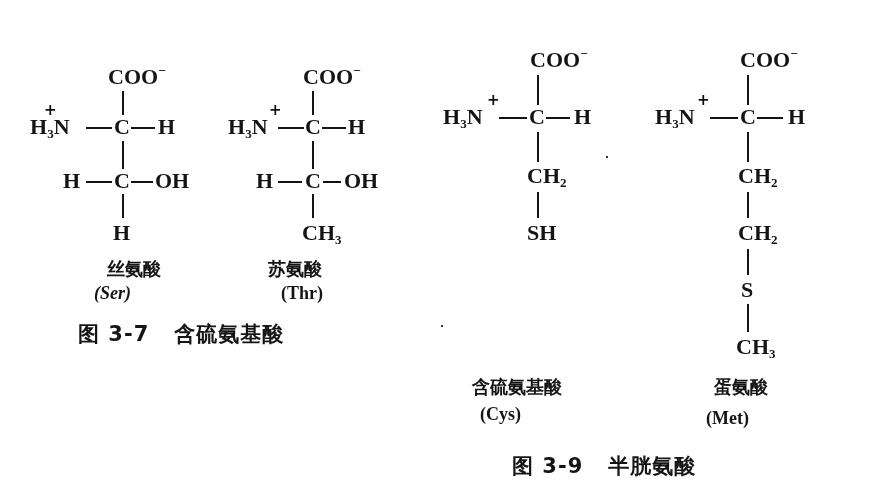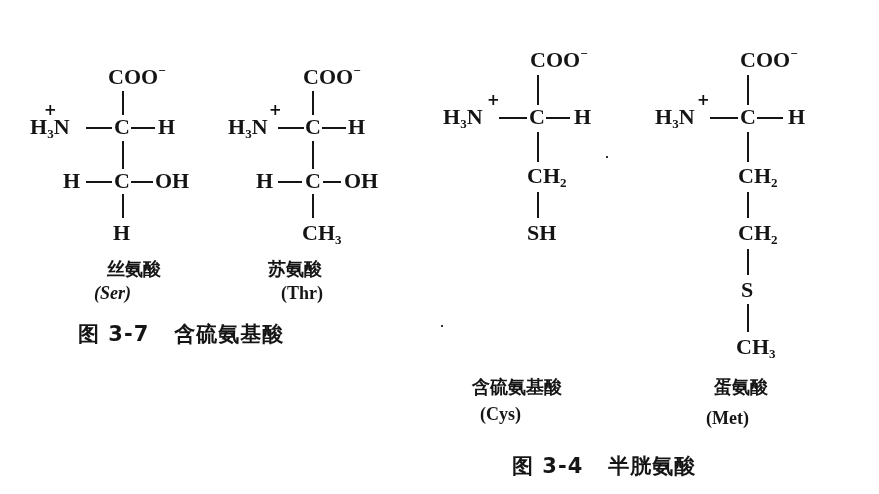--- a/index.html
+++ b/index.html
@@ -118,15 +118,15 @@
     <div class="t" style="left:738px;top:222px;"><span>CH</span><sub>2</sub></div>
     <div class="vb" style="left:747px;top:249px;height:26px;"></div>
     <div class="t" style="left:741px;top:279px;">S</div>
     <div class="vb" style="left:747px;top:304px;height:28px;"></div>
     <div class="t" style="left:736px;top:336px;"><span>CH</span><sub>3</sub></div>
   </div>
   <div class="cn name" style="left:702px;top:375px;margin-left:12px;">蛋氨酸</div>
   <div class="cn abbr" style="left:706px;top:408px;">(Met)</div>
 
   <div class="cn cap" style="left:512px;top:452px;">
-    <span>图 3-4</span>&nbsp;&nbsp;&nbsp;<span>半胱氨酸</span>
+    <span>图 3-9</span>&nbsp;&nbsp;&nbsp;<span>半胱氨酸</span>
   </div>
 </div>
 
 </body></html>

